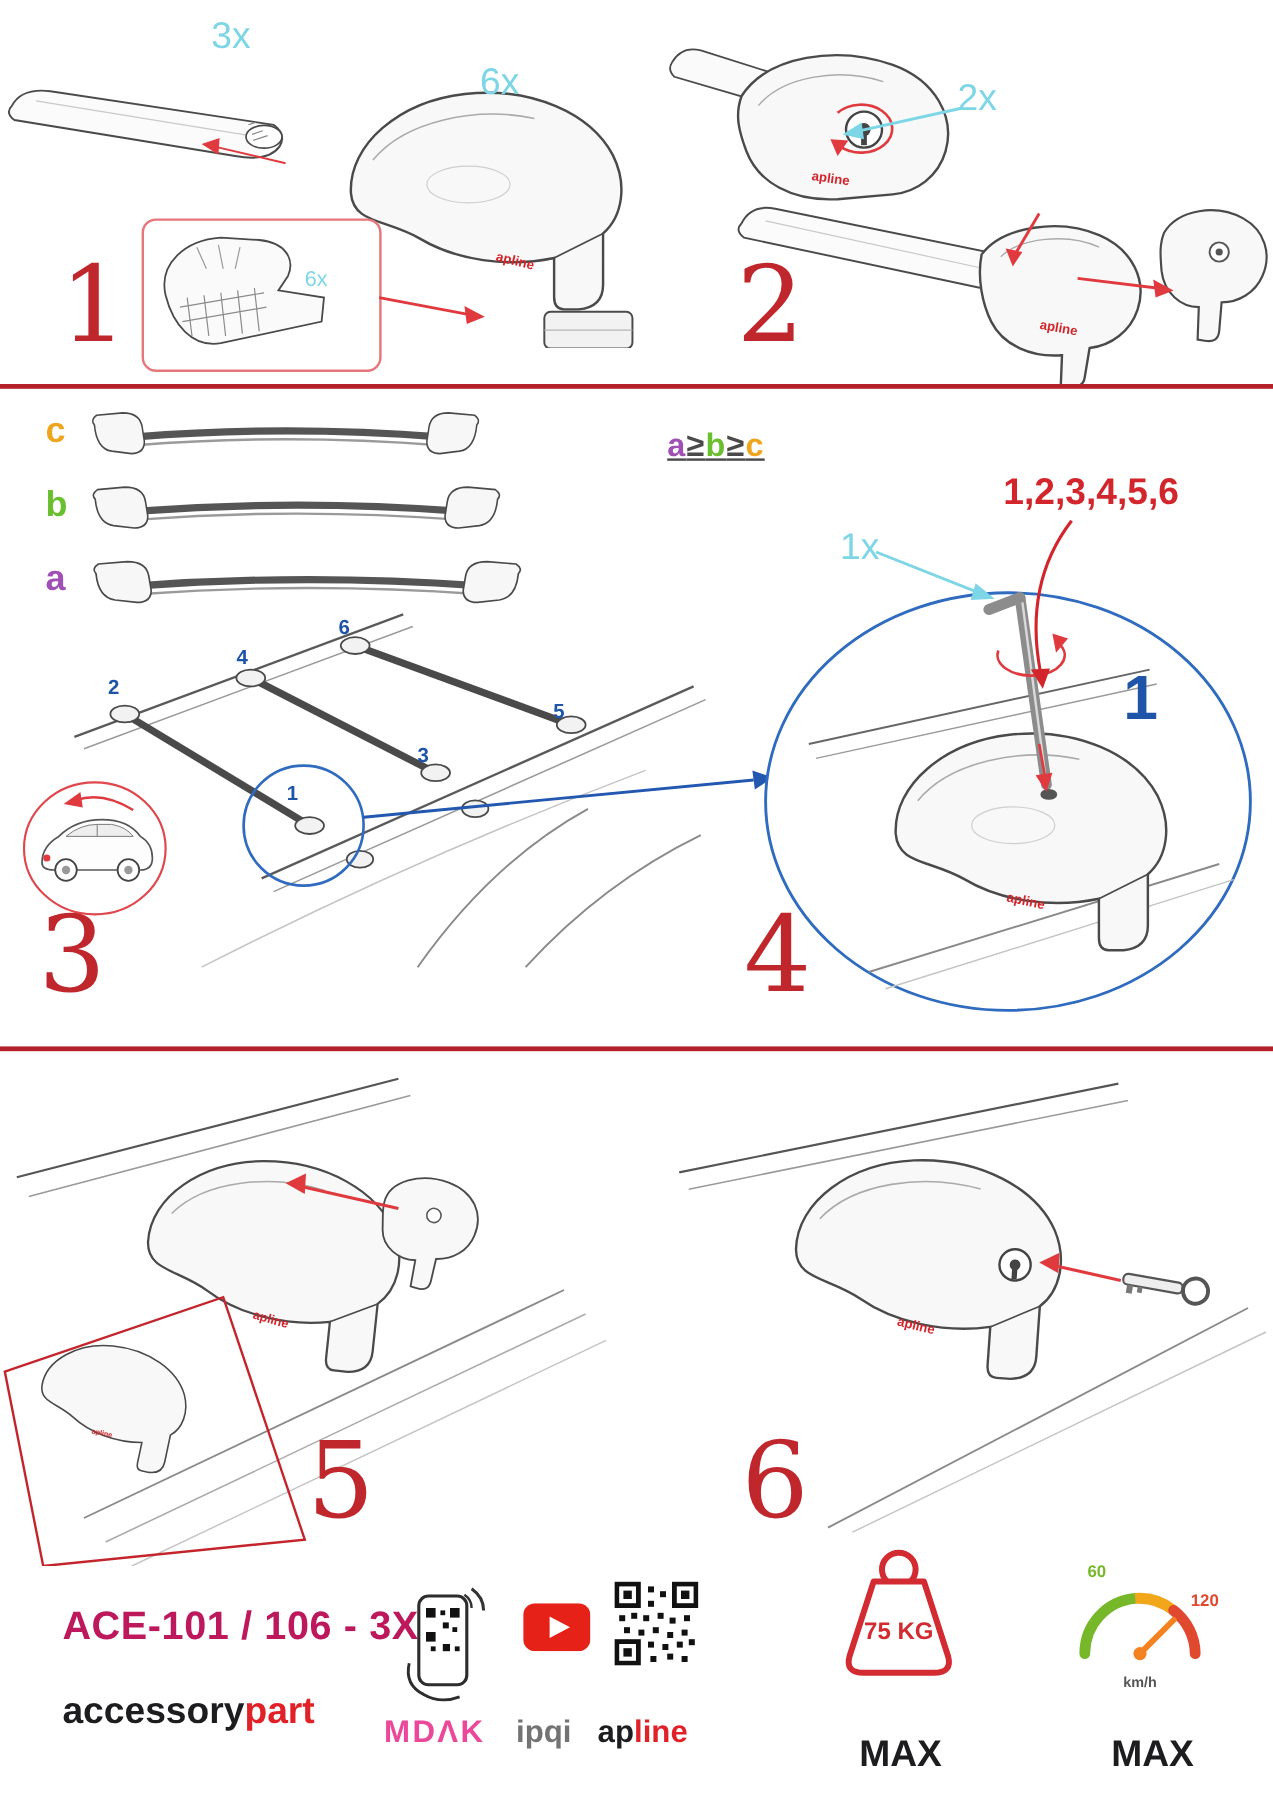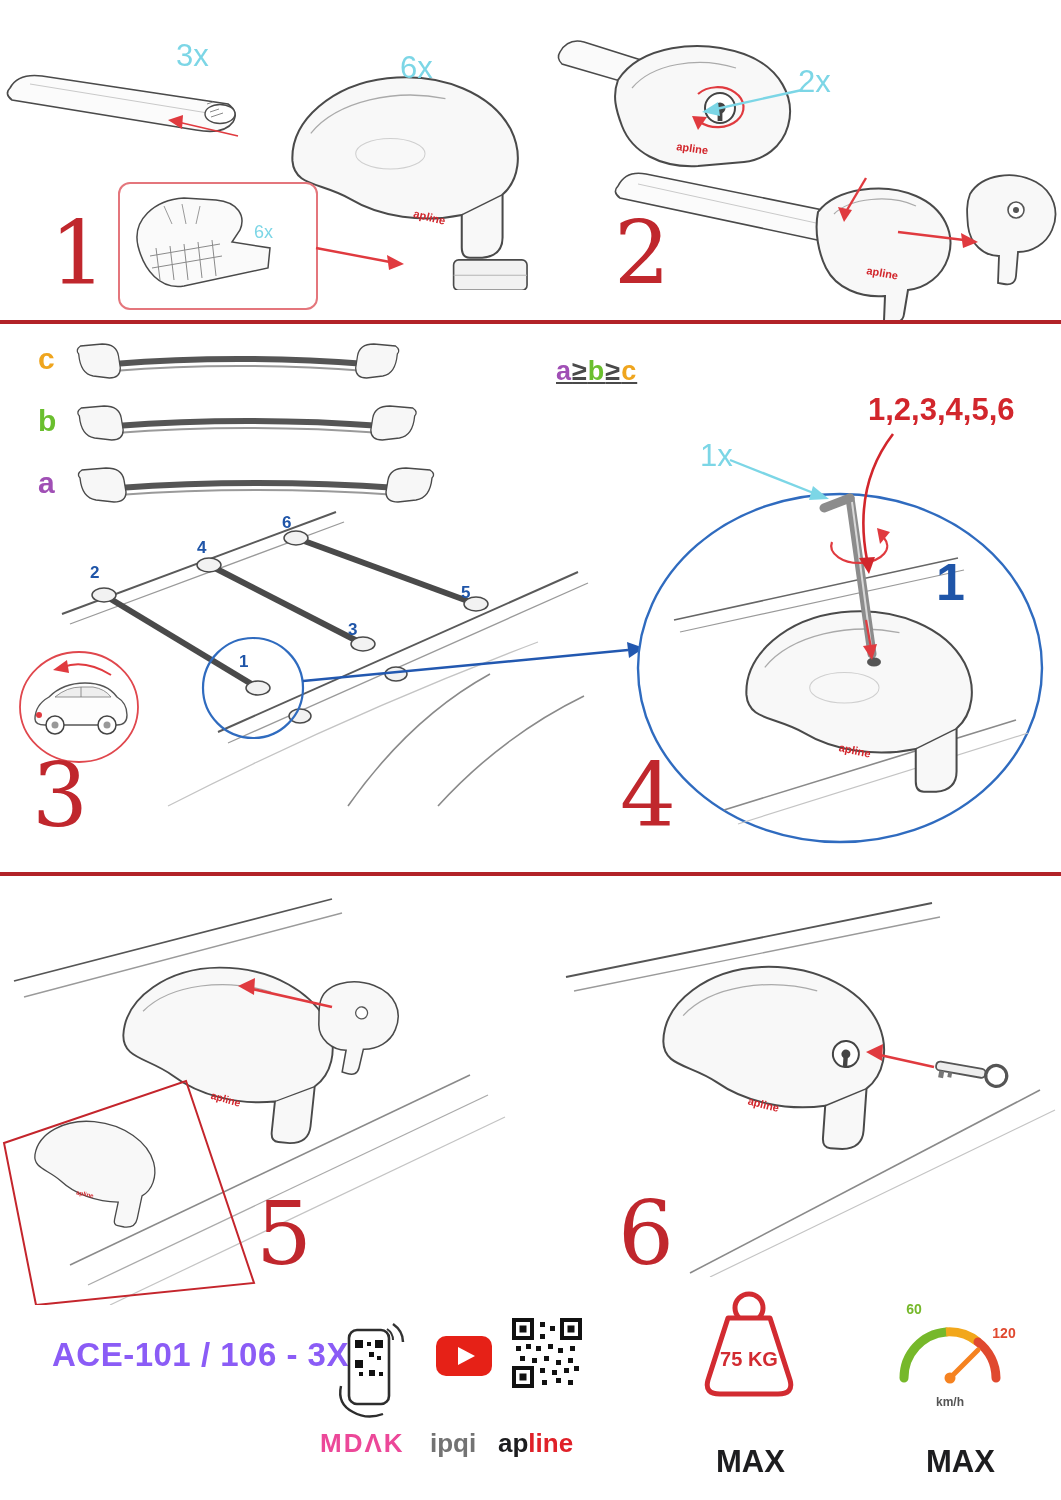--- a/index.html
+++ b/index.html
@@ -8,21 +8,21 @@
   .abs{position:absolute;}
   .qty{font:400 31px "Liberation Sans",sans-serif;color:#7cd6e6;}
   .qty-sm{font:400 18px "Liberation Sans",sans-serif;color:#7cd6e6;}
   .stepnum{font-family:"DejaVu Serif",serif;font-size:88px;color:#c0272d;line-height:1;}
   .posnum{font:700 17px "Liberation Sans",sans-serif;color:#1f55a8;}
   .seq{font:700 31px "Liberation Sans",sans-serif;color:#d2262c;}
   .bigblue{font:700 52px "Liberation Sans",sans-serif;color:#1f55a8;}
   .sizeletter{font:700 30px "Liberation Sans",sans-serif;}
   .c-or{color:#efa51e}.c-gr{color:#6abf2e}.c-pu{color:#a04fb5}
   .order{font:700 27px "Liberation Sans",sans-serif;color:#4a4a4a;letter-spacing:1px;text-decoration:underline;}
-  .model{font:600 33px "Liberation Sans",sans-serif;color:#8b5cf6;letter-spacing:.5px;}
+  .model{font:600 33px "Liberation Sans",sans-serif;color:#be185d;letter-spacing:.5px;}
   .logo{font:700 31px "Liberation Sans",sans-serif;color:#1d1d1f;}
   .red{color:#e02128;}
   .sublogo{font:700 26px "Liberation Sans",sans-serif;color:#ec4899;letter-spacing:2px;}
   .sublogo-red{font:700 26px "Liberation Sans",sans-serif;color:#737373;}
   .max{font:700 31px "Liberation Sans",sans-serif;color:#1d1d1f;}
   .divider{position:absolute;left:0;width:1061px;height:4px;background:#b22228;}
   .inset-box{position:absolute;border:2px solid #e4767c;border-radius:12px;background:#fff;}
   
   .brand-tag{font:700 11px "Liberation Sans",sans-serif;fill:#d2262c;}
   .wtext{font:700 20px "Liberation Sans",sans-serif;fill:#d22b31;}
@@ -100,21 +100,21 @@
     <polygon points="246,74 240,59 254,62" fill="#e03a3f"></polygon>
     <path d="M300,84 L366,92" stroke="#e03a3f" stroke-width="2.4" fill="none"></path>
     <polygon points="380,94 363,85 365,100" fill="#e03a3f"></polygon>
   </svg>
 
   <svg class="abs" style="left:690px;top:80px" width="118" height="45" viewBox="0 0 118 45">
     <path d="M112,10 L26,29" stroke="#7cd6e6" stroke-width="2.4" fill="none"></path>
     <polygon points="12,32 28,22 30,36" fill="#7cd6e6"></polygon>
   </svg>
 
-  <span class="abs qty" style="left:176px;top:38px">3x</span>
+  <span class="abs qty" style="left:176px;top:12px">3x</span>
   <span class="abs qty" style="left:400px;top:50px">6x</span>
   <span class="abs qty" style="left:798px;top:64px">2x</span>
   <div class="abs stepnum" style="left:50px;top:210px">1</div>
   <div class="abs stepnum" style="left:614px;top:210px">2</div>
 
   <div class="divider" style="top:320px"></div>
 
   <svg class="abs" style="left:66px;top:334px" width="344" height="58" viewBox="0 0 380 58" preserveAspectRatio="none">
     <path d="M52,30 Q190,20 332,30" stroke="#555" stroke-width="6" fill="none"></path>
     <path d="M52,37 Q190,27 332,37" stroke="#9a9a9a" stroke-width="2" fill="none"></path>
@@ -220,21 +220,21 @@
   </div>
 
   <span class="abs posnum" style="left:90px;top:563px">2</span>
   <span class="abs posnum" style="left:197px;top:538px">4</span>
   <span class="abs posnum" style="left:282px;top:513px">6</span>
   <span class="abs posnum" style="left:348px;top:620px">3</span>
   <span class="abs posnum" style="left:461px;top:583px">5</span>
   <span class="abs posnum" style="left:239px;top:652px">1</span>
 
   <span class="abs qty" style="left:700px;top:438px">1x</span>
-  <span class="abs seq" style="left:868px;top:392px">1,2,3,4,5,6</span>
+  <span class="abs seq" style="left:836px;top:392px">1,2,3,4,5,6</span>
   <span class="abs bigblue" style="left:936px;top:552px">1</span>
 
   <div class="abs stepnum" style="left:32px;top:752px">3</div>
   <div class="abs stepnum" style="left:620px;top:752px">4</div>
 
   <div class="divider" style="top:872px"></div>
 
   <svg class="abs" style="left:0;top:885px" width="545" height="420" viewBox="0 0 545 420">
     <path d="M14,96 L332,14" stroke="#555" stroke-width="1.8"></path>
     <path d="M24,112 L342,28" stroke="#9a9a9a" stroke-width="1.3"></path>
@@ -281,20 +281,23 @@
       <rect x="13" y="15" width="4" height="5" fill="#777"></rect>
     </g>
     <path d="M394,182 L340,170" stroke="#e03a3f" stroke-width="2.6" fill="none"></path>
     <polygon points="326,167 343,159 342,176" fill="#e03a3f"></polygon>
   </svg>
 
   <div class="abs stepnum" style="left:256px;top:1190px">5</div>
   <div class="abs stepnum" style="left:618px;top:1190px">6</div>
 
   <div class="abs model" style="left:52px;top:1336px">ACE-101 / 106 - 3X</div>
+  <div class="abs logo" style="left:52px;top:1408px">
+    <span>accessory</span><span class="red">part</span>
+  </div>
 
   <svg class="abs" style="left:333px;top:1320px" width="78" height="102" viewBox="0 0 78 102">
     <path d="M60,4 q10,7 10,18" stroke="#333" stroke-width="2.5" fill="none"></path>
     <path d="M54,9 q6,4 6,11" stroke="#333" stroke-width="2" fill="none"></path>
     <rect x="16" y="10" width="40" height="74" rx="8" fill="#fff" stroke="#2d2d2d" stroke-width="2.6"></rect>
     <g fill="#111">
       <rect x="22" y="20" width="8" height="8"></rect>
         <rect x="42" y="20" width="8" height="8"></rect>
       <rect x="22" y="40" width="8" height="8"></rect>
         <rect x="34" y="22" width="4" height="4"></rect>

